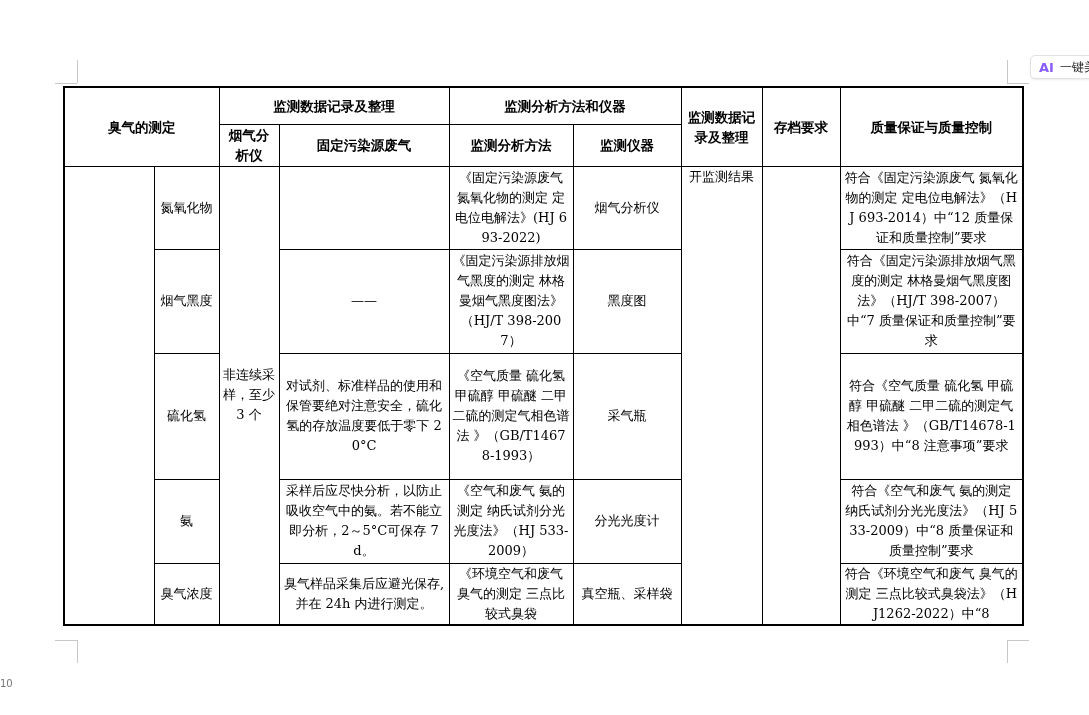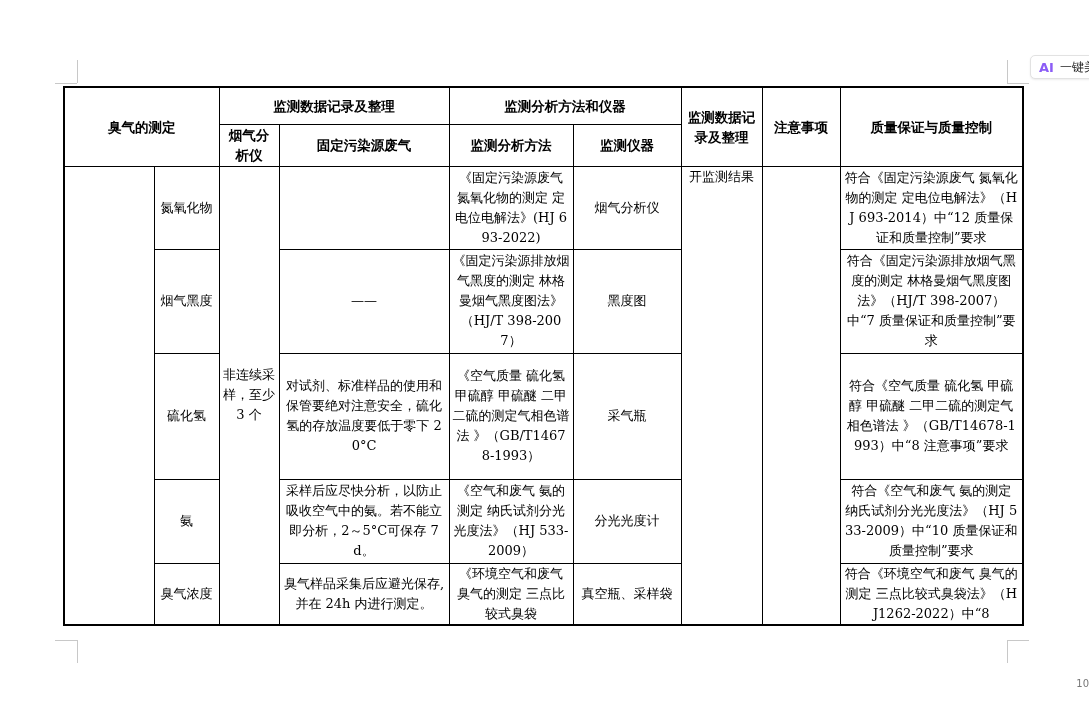--- a/index.html
+++ b/index.html
@@ -33,21 +33,21 @@
     border:2px solid #000;
     font-size:13px; line-height:20px;
   }
   table.main td {
     border:1px solid #000; text-align:center; vertical-align:middle;
     padding:0 3px; word-break:break-all;
   }
   table.main .hdr { font-family:"DejaVu Sans","Liberation Sans",sans-serif; font-weight:bold; font-size:13.5px; }
   table.main td.top { vertical-align:top; }
   .page-num {
-    position:absolute; left:0; width:1089px; top:678px; text-align:right;
+    position:absolute; left:0; width:1089px; top:678px; text-align:left;
     font-family:"DejaVu Sans","Liberation Sans",sans-serif; font-size:10px; color:#777;
   }
 </style>
 </head>
 <body>
 
 <div class="crop crop-tl-v"></div>
 <div class="crop crop-tl-h"></div>
 <div class="crop crop-tr-v"></div>
 <div class="crop crop-tr-h"></div>
@@ -72,21 +72,21 @@
       <col style="width:81px">
       <col style="width:78px">
       <col style="width:183px">
   </colgroup>
   <tbody>
       <tr style="height:37px">
     <td class="hdr" colspan="2" rowspan="2">臭气的测定</td>
     <td class="hdr" colspan="2">监测数据记录及整理</td>
     <td class="hdr" colspan="2">监测分析方法和仪器</td>
     <td class="hdr" rowspan="2">监测数据记录及整理</td>
-    <td class="hdr" rowspan="2">注意事项</td>
+    <td class="hdr" rowspan="2">存档要求</td>
     <td class="hdr" rowspan="2">质量保证与质量控制</td>
   </tr>
   <tr style="height:42px">
     <td class="hdr">烟气分析仪</td>
     <td class="hdr">固定污染源废气</td>
     <td class="hdr">监测分析方法</td>
     <td class="hdr">监测仪器</td>
   </tr>
 
   <tr style="height:83px">
@@ -112,21 +112,21 @@
     <td>对试剂、标准样品的使用和保管要绝对注意安全，硫化氢的存放温度要低于零下 20°C</td>
     <td>《空气质量 硫化氢 甲硫醇 甲硫醚 二甲二硫的测定气相色谱法 》（GB/T14678-1993）</td>
     <td>采气瓶</td>
     <td>符合《空气质量 硫化氢 甲硫醇 甲硫醚 二甲二硫的测定气相色谱法 》（GB/T14678-1993）中“8 注意事项”要求</td>
   </tr>
   <tr style="height:84px">
     <td>氨</td>
     <td>采样后应尽快分析，以防止吸收空气中的氨。若不能立即分析，2～5°C可保存 7 d。</td>
     <td>《空气和废气 氨的测定 纳氏试剂分光光度法》（HJ 533-2009）</td>
     <td>分光光度计</td>
-    <td>符合《空气和废气 氨的测定 纳氏试剂分光光度法》（HJ 533-2009）中“10 质量保证和质量控制”要求</td>
+    <td>符合《空气和废气 氨的测定 纳氏试剂分光光度法》（HJ 533-2009）中“8 质量保证和质量控制”要求</td>
   </tr>
   <tr style="height:62px">
     <td>臭气浓度</td>
     <td>臭气样品采集后应避光保存,并在 24h 内进行测定。</td>
     <td>《环境空气和废气 臭气的测定 三点比较式臭袋</td>
     <td>真空瓶、采样袋</td>
     <td>符合《环境空气和废气 臭气的测定 三点比较式臭袋法》（HJ1262-2022）中“8</td>
   </tr>
 </tbody>
   </table>

